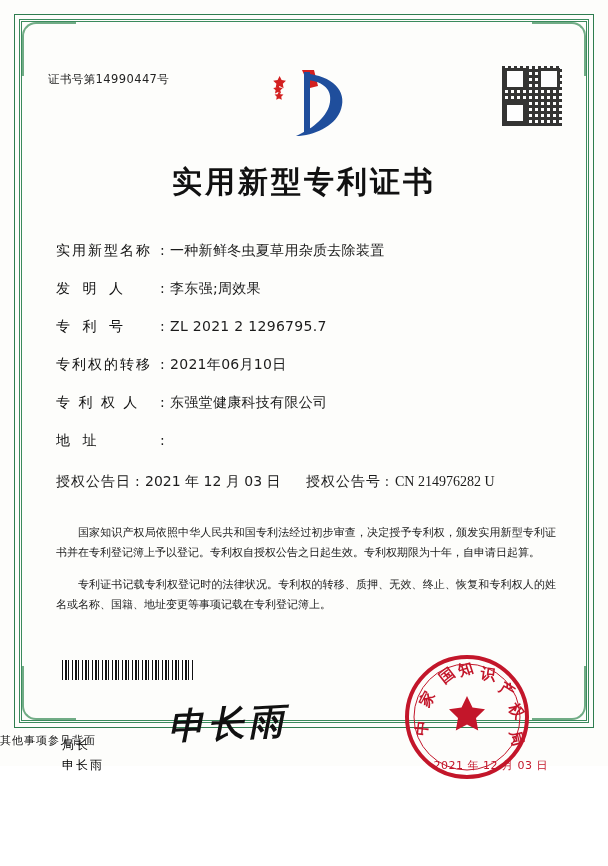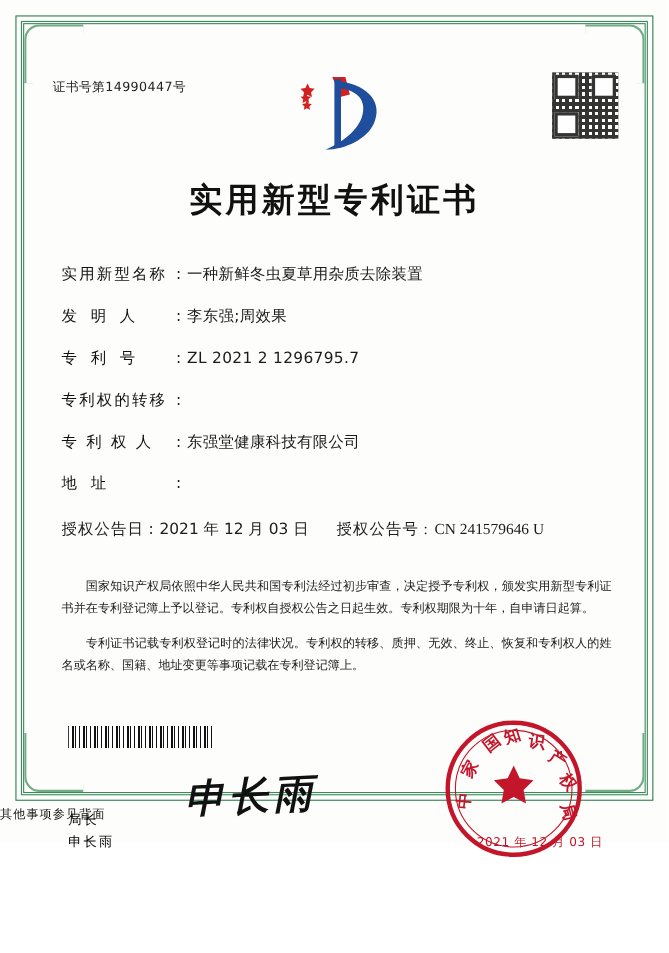--- a/index.html
+++ b/index.html
@@ -291,20 +291,21 @@
 
     <div class="field-row">
       <span class="field-label">专 利 号</span>
       <span class="field-colon">:</span>
       <span class="field-value">ZL 2021 2 1296795.7</span>
     </div>
 
     <div class="field-row">
       <span class="field-label tight">专利权的转移</span>
       <span class="field-colon">:</span>
+      <span class="field-value">2021年06月10日</span>
     </div>
 
     <div class="field-row">
       <span class="field-label tight">专 利 权 人</span>
       <span class="field-colon">:</span>
       <span class="field-value">东强堂健康科技有限公司</span>
     </div>
 
     <div class="field-row">
       <span class="field-label">地 址</span>
@@ -313,21 +314,21 @@
 
     <div class="dual-row">
       <span class="dual-left">
         <span class="dual-label">授权公告日</span>
         <span class="field-colon">:</span>
         <span>2021 年 12 月 03 日</span>
       </span>
       <span class="dual-right">
         <span class="dual-label">授权公告号</span>
         <span class="field-colon">:</span>
-        <span>CN 241579646 U</span>
+        <span>CN 214976282 U</span>
       </span>
     </div>
 
   </div>
 
   <div class="paras">
     <p class="para">国家知识产权局依照中华人民共和国专利法经过初步审查，决定授予专利权，颁发实用新型专利证书并在专利登记簿上予以登记。专利权自授权公告之日起生效。专利权期限为十年，自申请日起算。</p>
     <p class="para">专利证书记载专利权登记时的法律状况。专利权的转移、质押、无效、终止、恢复和专利权人的姓名或名称、国籍、地址变更等事项记载在专利登记簿上。</p>
   </div>
 

